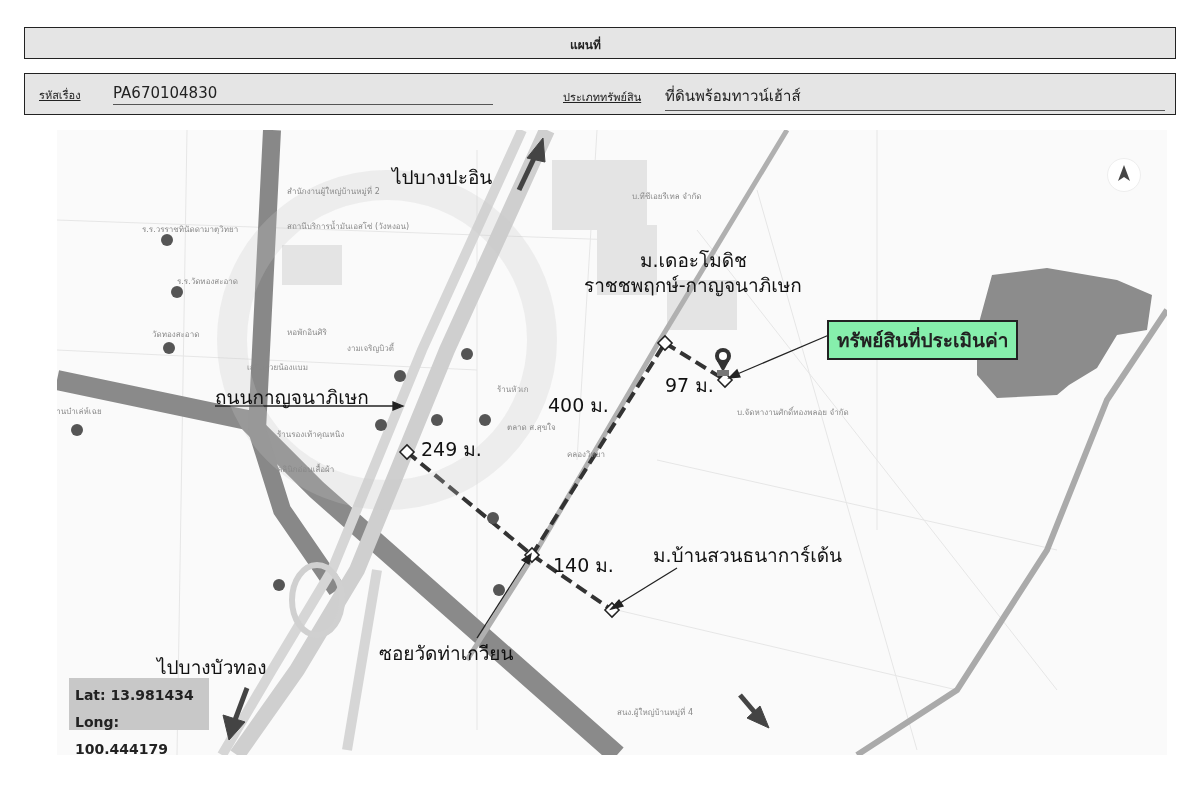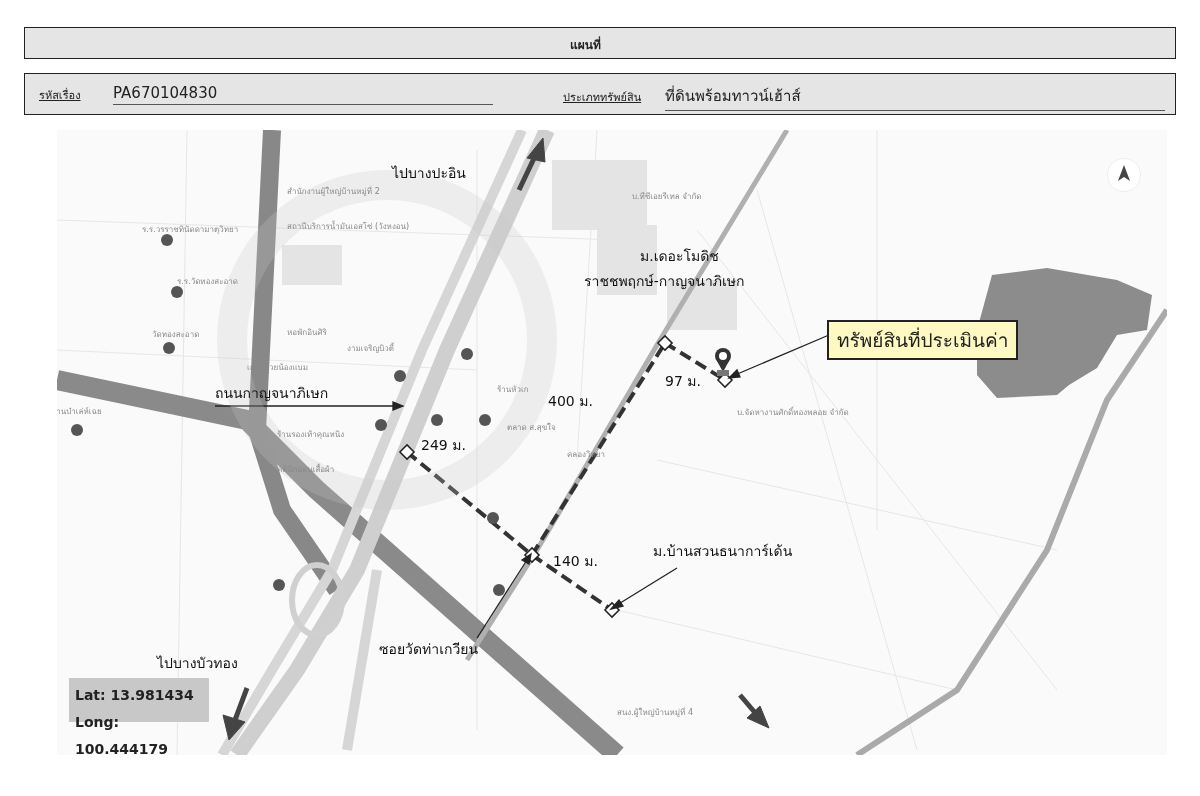--- a/index.html
+++ b/index.html
@@ -5,24 +5,24 @@
   html, body { margin:0; padding:0; background:#fff; }
   body { width:1200px; height:796px; position:relative; overflow:hidden; font-family:"DejaVu Sans", sans-serif; color:#222; }
   .hdr-box { position:absolute; border:1.5px solid #222; background:#e5e5e5; }
   .hdr-title { left:24px; top:27px; width:1150px; height:30px; }
   .hdr-title span { position:absolute; left:545px; top:7px; font-size:12px; font-weight:bold; }
   .hdr-info { left:24px; top:73px; width:1150px; height:40px; }
   .lbl { position:absolute; font-size:11px; color:#222;text-decoration:underline; }
   .val { position:absolute; font-size:15px; color:#222; border-bottom:1px solid #555; padding-bottom:2px; }
   .map { position:absolute; left:57px; top:130px; width:1110px; height:625px; background:#fafafa; overflow:hidden; }
   .map svg { position:absolute; left:0; top:0; }
-  .big-label { position:absolute; font-size:14px; color:#111; white-space:nowrap; font-family:"DejaVu Sans", sans-serif; }
+  .big-label { position:absolute; font-size:19px; color:#111; white-space:nowrap; font-family:"DejaVu Sans", sans-serif; }
   .poi { position:absolute; font-size:8px; color:#888; white-space:nowrap; }
-  .callout { position:absolute; border:2px solid #222; background:#fef9c3; padding:3px 8px; font-size:19px; font-weight:normal; white-space:nowrap; }
-  .coords { position:absolute; left:12px; top:548px; width:140px; height:44px; background:#c8c8c8; padding:4px 6px; box-sizing:border-box; }
+  .callout { position:absolute; border:2px solid #222; background:#86efac; padding:3px 8px; font-size:19px; font-weight:bold; white-space:nowrap; }
+  .coords { position:absolute; left:12px; top:548px; width:140px; height:52px; background:#c8c8c8; padding:4px 6px; box-sizing:border-box; }
   .coords div { font-size:14px; color:#222; line-height:27px; font-weight:bold; }
   .compass { position:absolute; left:1050px; top:28px; width:32px; height:32px; border-radius:50%; border:1px solid #eee; background:#fff; }
 </style>
 </head>
 <body>
 
 <div class="hdr-box hdr-title">
   <span>แผนที่</span>
 </div>
 

